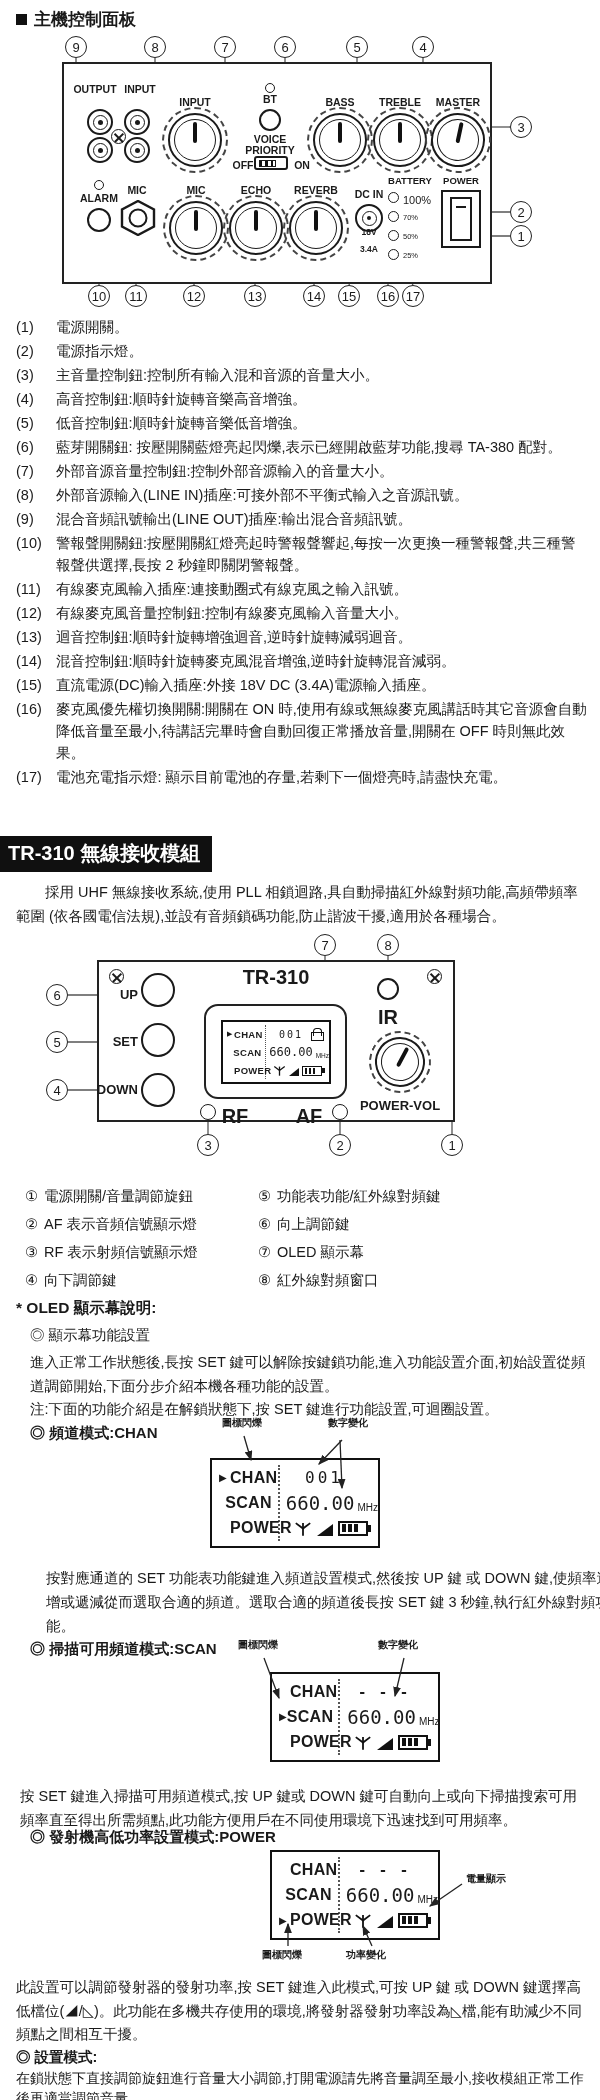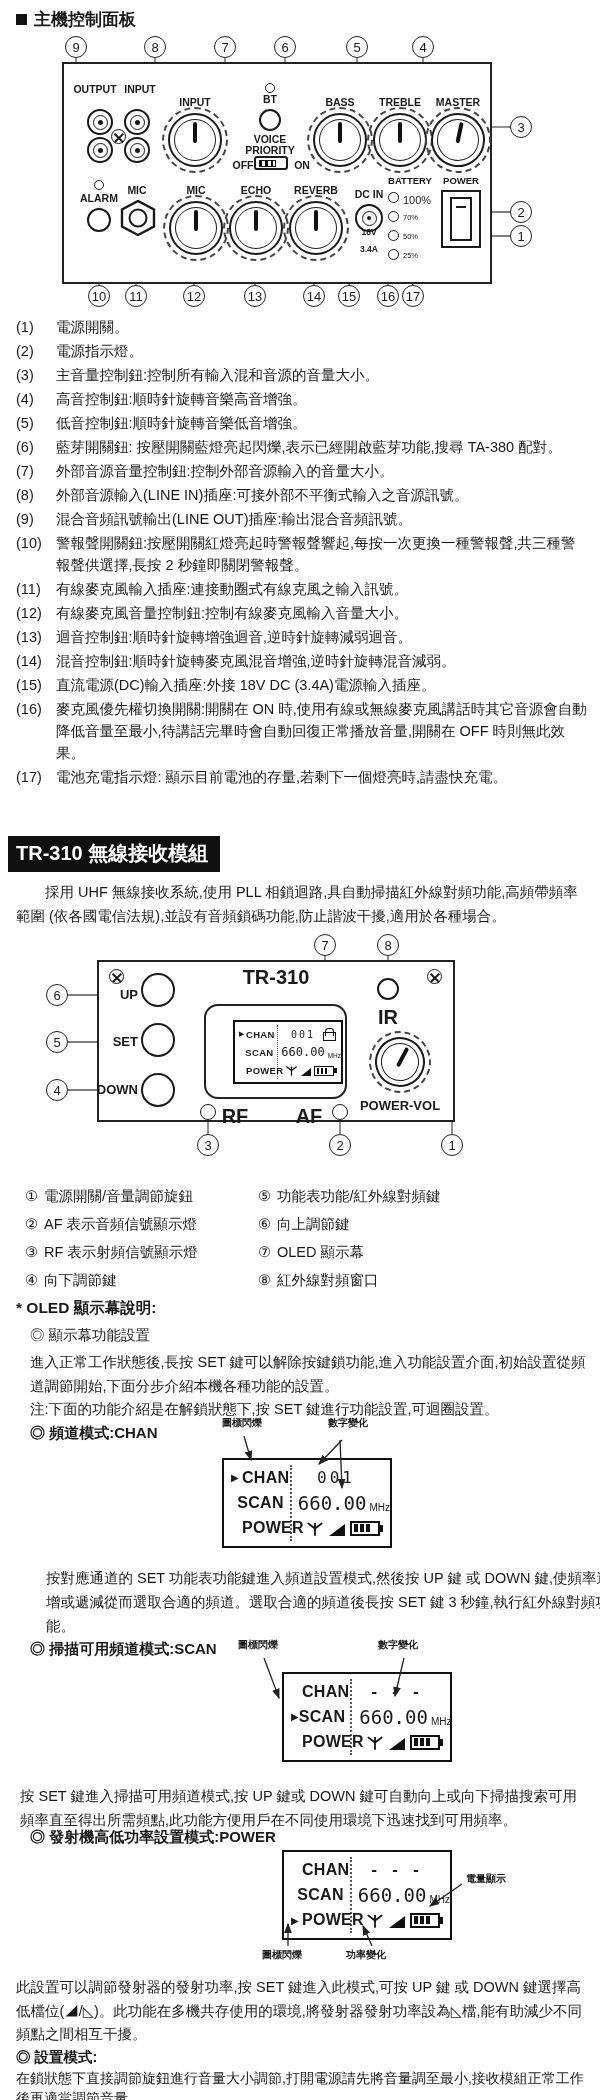--- a/index.html
+++ b/index.html
@@ -40,21 +40,21 @@
   .screw { position:absolute; width:15px; height:15px; border:1.6px solid #1a1a1a; border-radius:50%; background:#fff; z-index:4; }
   .screw::before, .screw::after { content:""; position:absolute; left:5%; top:50%; width:90%; height:1.6px; background:#1a1a1a; }
   .screw::before { transform:rotate(45deg); } .screw::after { transform:rotate(-45deg); }
   .rocker { position:absolute; width:40px; height:58px; border:2.4px solid #1a1a1a; background:#fff; z-index:3; }
   .rocker .in { position:absolute; inset:5px 7px; border:2px solid #1a1a1a; }
   .rocker .in::before { content:""; position:absolute; left:4px; right:4px; top:7px; height:2px; background:#1a1a1a; }
   .slide { position:absolute; width:34px; height:14px; border:2px solid #1a1a1a; border-radius:3px; background:#fff; z-index:3; }
   .slide .thumb { position:absolute; left:3px; top:1.5px; width:17px; height:7px; border:1.4px solid #1a1a1a;
     background:repeating-linear-gradient(90deg,#111 0 2.5px,#fff 2.5px 5.5px); }
   
-  .oled { position:absolute; border:2px solid #111; background:#fff; display:flex; flex-direction:column; justify-content:center; padding:5px 0;margin-left:12px; }
+  .oled { position:absolute; border:2px solid #111; background:#fff; display:flex; flex-direction:column; justify-content:center; padding:5px 0; }
   .orow { display:flex; align-items:center; padding-left:7px; position:relative; height:26px; }
   .omark { width:11px; font-size:10px; }
   .olab { width:50px; font-size:16px; font-weight:bold; letter-spacing:.3px; }
   .odiv { position:absolute; left:66px; top:5px; bottom:5px; border-left:2px dotted #555; }
   .oval-c { flex:1; text-align:center; font-family:"DejaVu Sans Mono", monospace; font-size:16px; letter-spacing:3px; padding-right:10px; }
   .freq { margin-left:14px; font-family:"DejaVu Sans Mono", monospace; font-size:19px; }
   .unit { font-size:10px; margin-left:3px; align-self:flex-end; margin-bottom:3px; }
   .icons { display:flex; align-items:flex-end; gap:5px; margin-left:14px; }
   .sig { width:0; height:0; border-left:16px solid transparent; border-bottom:12px solid #111; }
   .batt { position:relative; width:30px; height:15px; border:2px solid #111; display:flex; gap:2px; padding:1.5px 2px; }
@@ -277,21 +277,21 @@
   <div class="list-item"><span class="num">(10)</span><span>警報聲開關鈕:按壓開關紅燈亮起時警報聲響起,每按一次更換一種警報聲,共三種警報聲供選擇,長按 2 秒鐘即關閉警報聲。</span></div>
   <div class="list-item"><span class="num">(11)</span><span>有線麥克風輸入插座:連接動圈式有線克風之輸入訊號。</span></div>
   <div class="list-item"><span class="num">(12)</span><span>有線麥克風音量控制鈕:控制有線麥克風輸入音量大小。</span></div>
   <div class="list-item"><span class="num">(13)</span><span>迴音控制鈕:順時針旋轉增強迴音,逆時針旋轉減弱迴音。</span></div>
   <div class="list-item"><span class="num">(14)</span><span>混音控制鈕:順時針旋轉麥克風混音增強,逆時針旋轉混音減弱。</span></div>
   <div class="list-item"><span class="num">(15)</span><span>直流電源(DC)輸入插座:外接 18V DC (3.4A)電源輸入插座。</span></div>
   <div class="list-item"><span class="num">(16)</span><span>麥克風優先權切換開關:開關在 ON 時,使用有線或無線麥克風講話時其它音源會自動降低音量至最小,待講話完畢時會自動回復正常播放音量,開關在 OFF 時則無此效果。</span></div>
   <div class="list-item"><span class="num">(17)</span><span>電池充電指示燈: 顯示目前電池的存量,若剩下一個燈亮時,請盡快充電。</span></div>
 </div>
 
-<div class="abs inv-header" style="left:8px; top:836px;">TR-310 無線接收模組</div>
+<div class="abs inv-header" style="left:0; top:836px;">TR-310 無線接收模組</div>
 <div class="abs para" style="left:16px; top:880px; width:572px; text-indent:2em;">採用 UHF 無線接收系統,使用 PLL 相鎖迴路,具自動掃描紅外線對頻功能,高頻帶頻率範圍 (依各國電信法規),並設有音頻鎖碼功能,防止諧波干擾,適用於各種場合。</div>
 
 <div class="abs" style="left:0; top:930px; width:600px; height:248px;">
   <svg class="overlay" width="600" height="248">
     <g stroke="#555" stroke-width="1.3" fill="none">
       <path d="M68,65 H141"></path>
         <path d="M68,112 H141"></path>
         <path d="M68,160 H141"></path>
       <path d="M325,26 V84"></path>
         <path d="M388,26 V48"></path>

